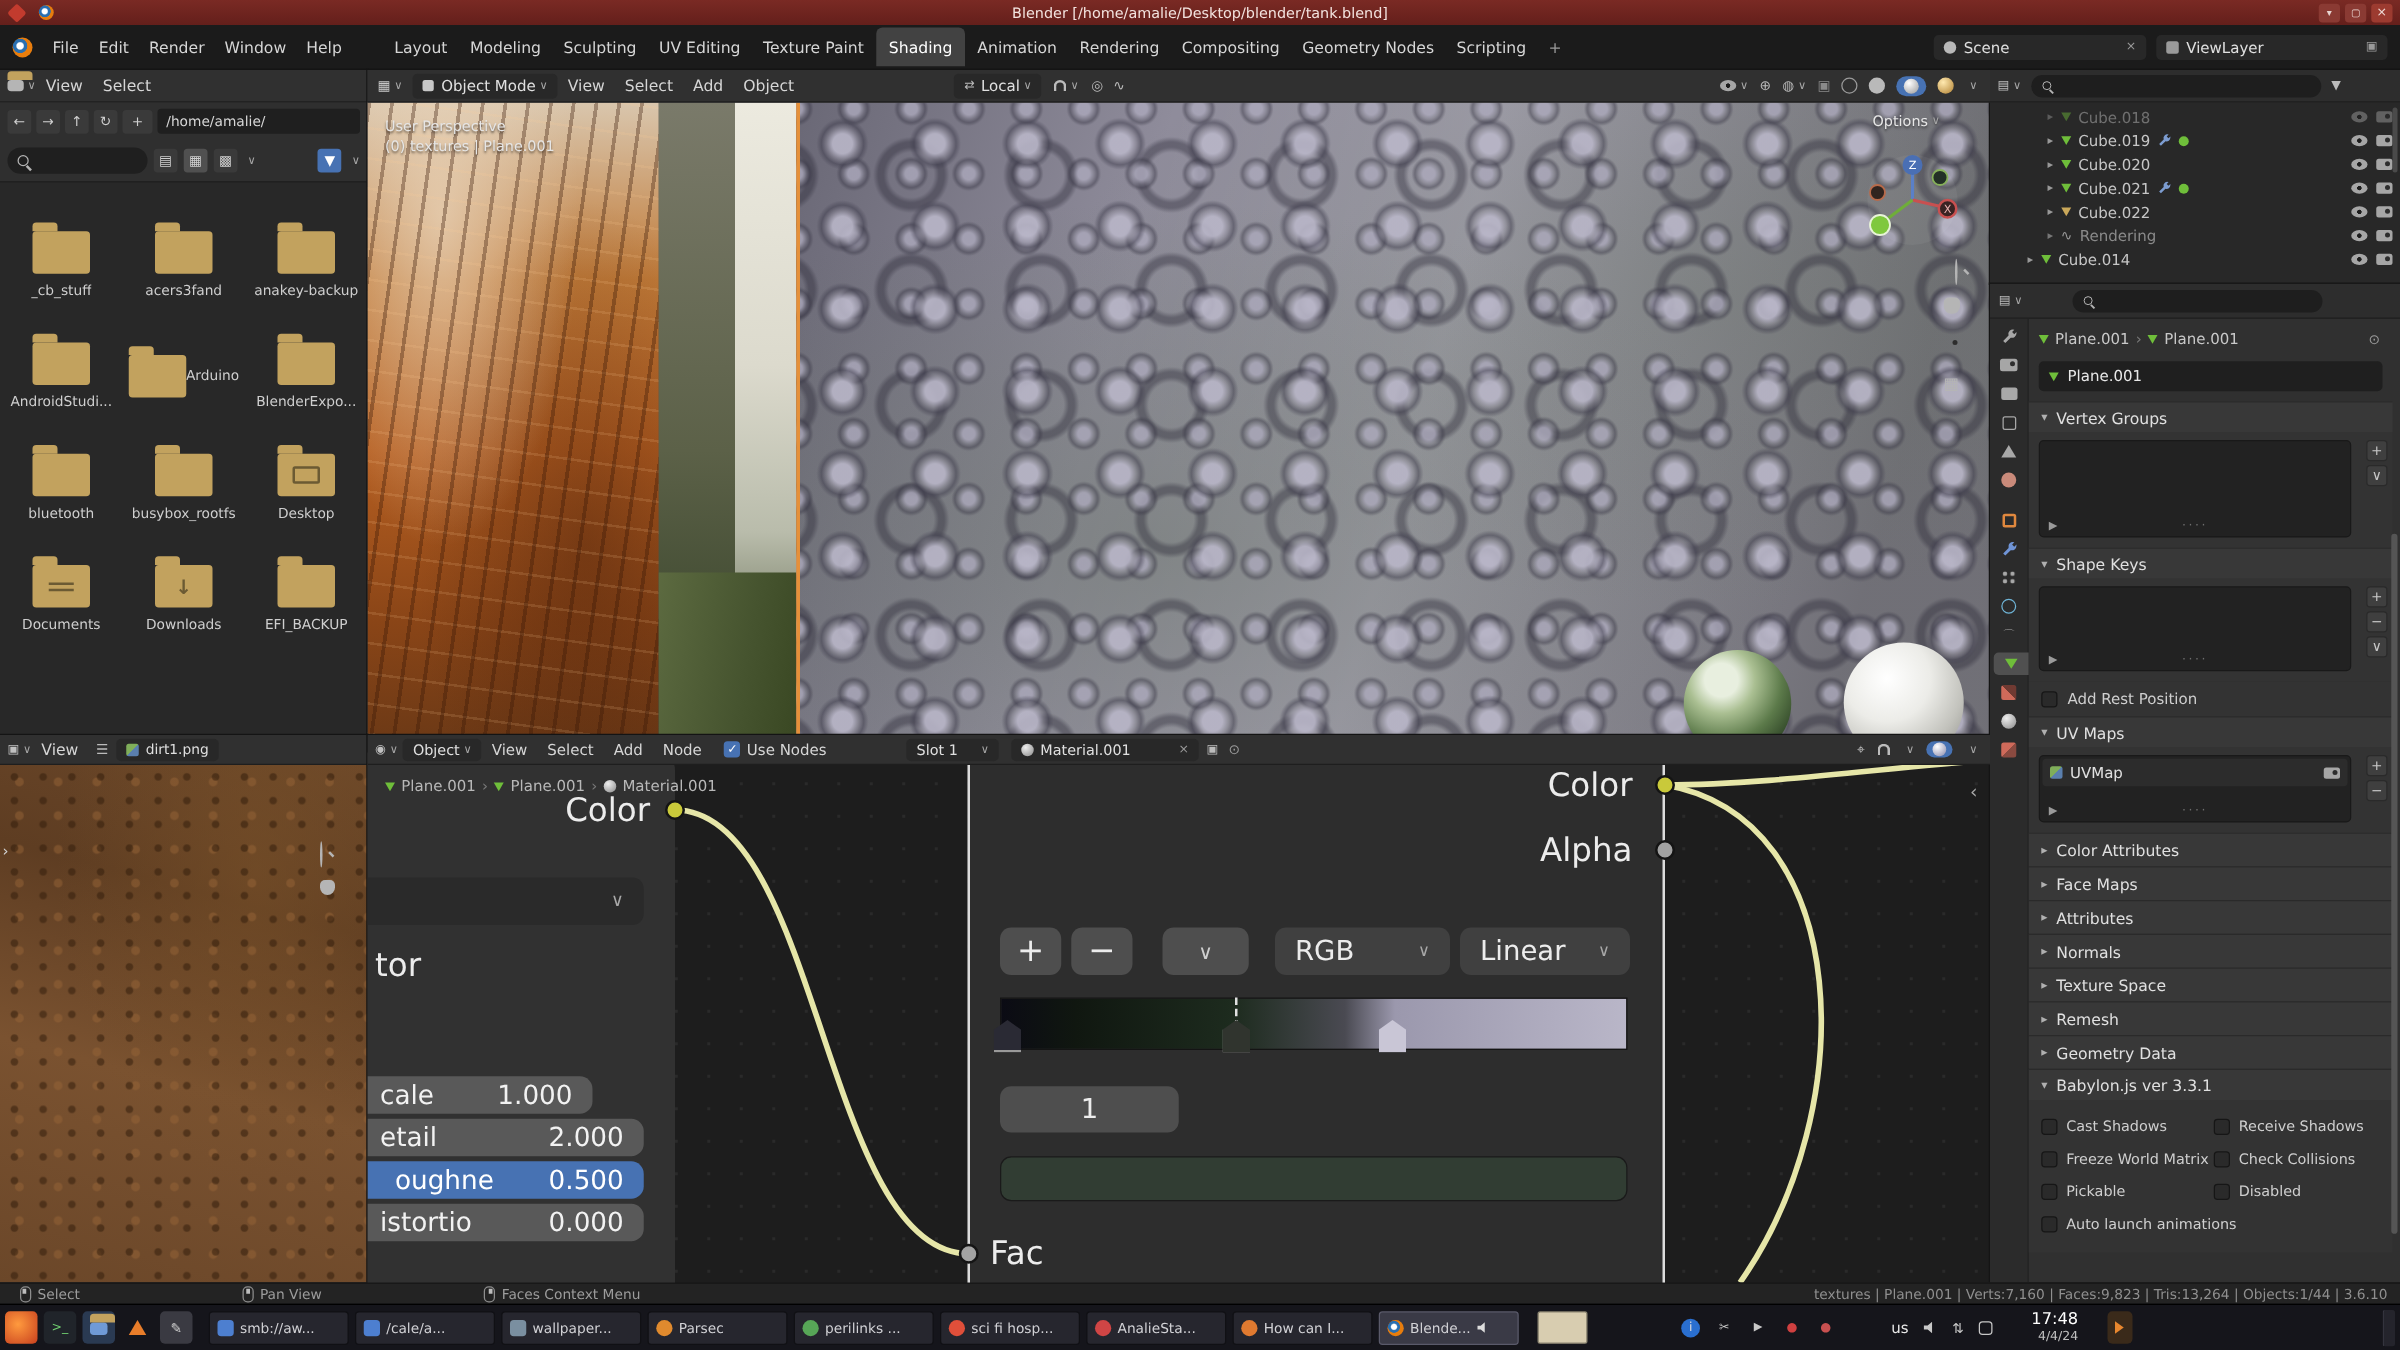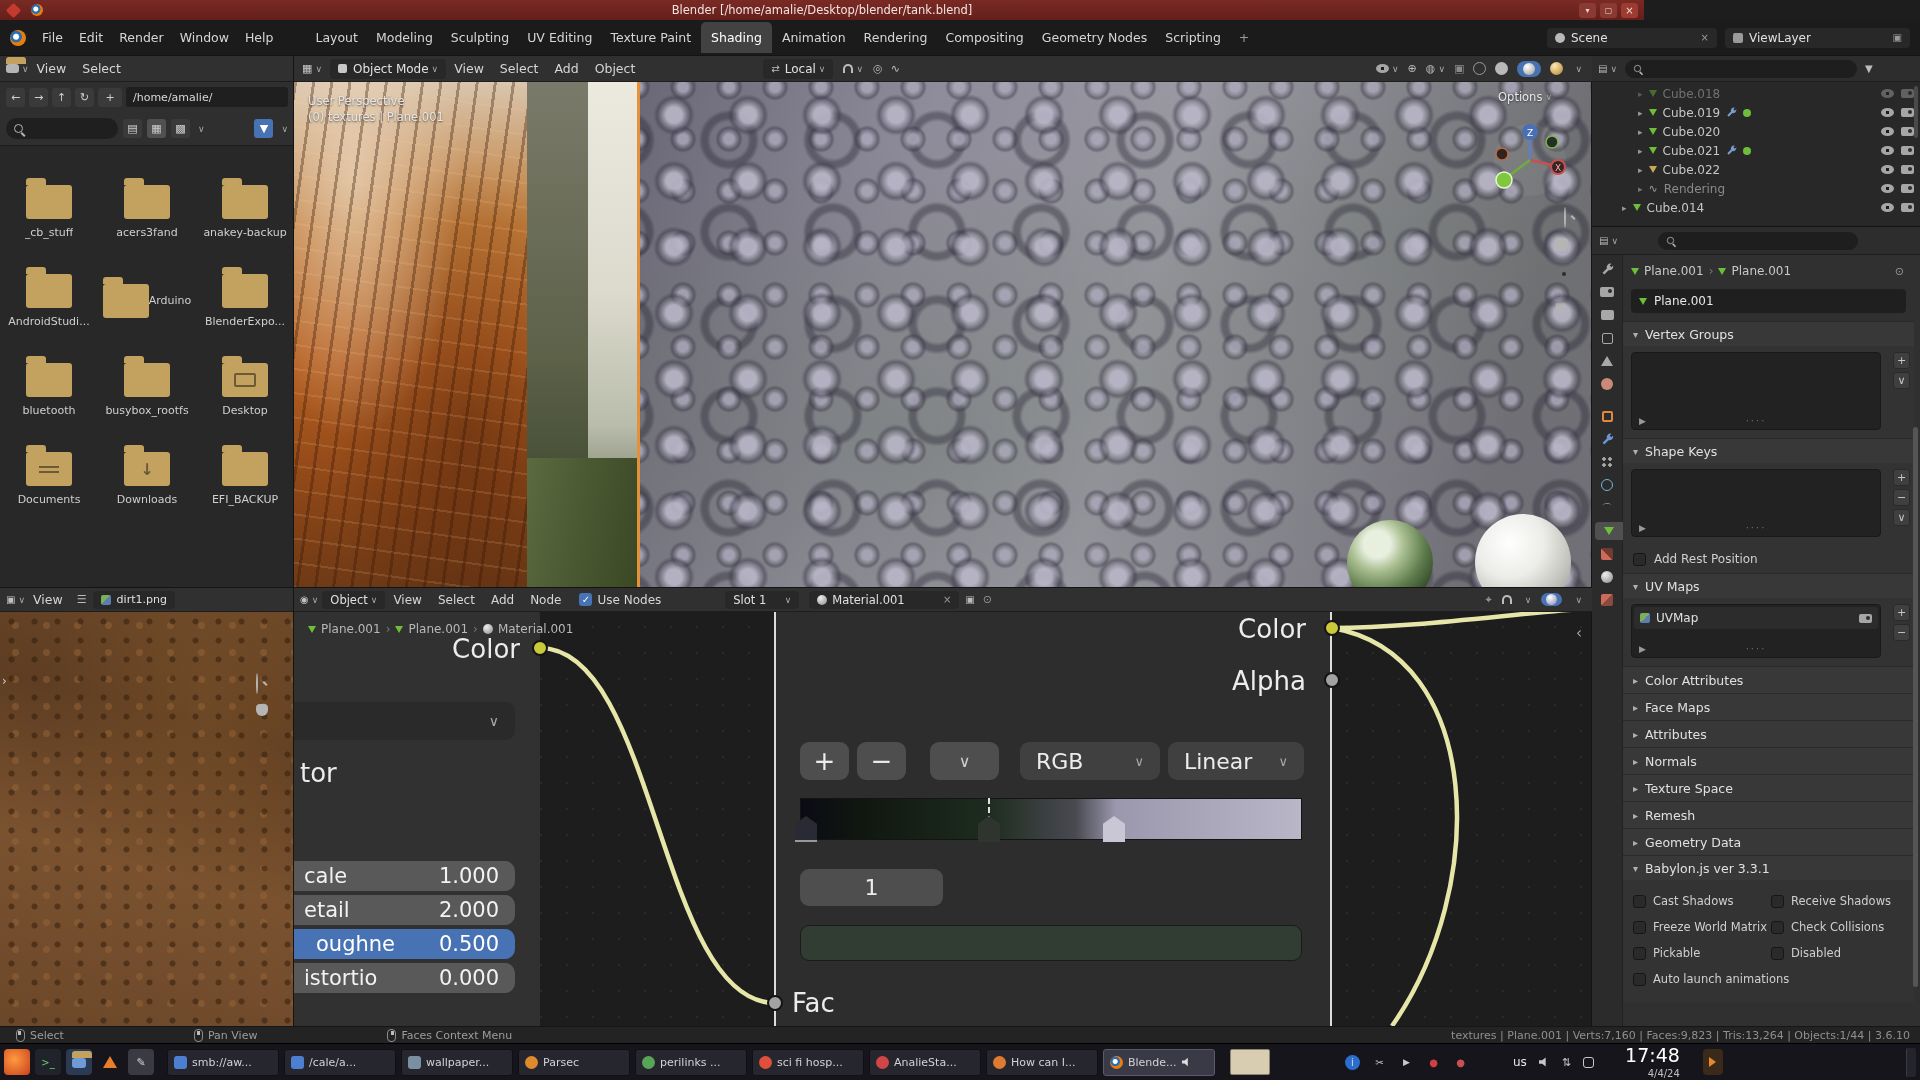--- a/index.html
+++ b/index.html
@@ -50,21 +50,21 @@
 .pt-ic{width:22px;height:18px;display:flex;align-items:center;justify-content:center;margin:5px auto}
 .sq{width:12px;height:12px;border-radius:2px}
 .ci{width:12px;height:12px;border-radius:50%}
 svg{display:block}
 </style>
 </head>
 <body>
 
 <div id="root">
 
-  <div class="abs flex" style="left:0;top:0;width:1644px;height:20px;background:linear-gradient(180deg,#7a2a24,#641f1b);">
+  <div class="abs flex" style="left:0;top:0;width:1920px;height:20px;background:linear-gradient(180deg,#7a2a24,#641f1b);">
     <div style="width:11px;height:11px;margin-left:8px;background:#c23b2e;transform:rotate(45deg);border-radius:2px"></div>
     <div style="width:12px;height:12px;margin-left:12px;border-radius:50%;background:radial-gradient(circle at 40% 42%,#fff 2px,#2a6fb0 3px 4.5px,#e87d0d 5px)"></div>
     <div style="position:absolute;left:0;right:0;text-align:center;font-size:11.5px;color:#f3e3df">Blender [/home/amalie/Desktop/blender/tank.blend]</div>
     <div class="flex" style="position:absolute;right:6px;gap:4px">
       <div class="flex" style="width:17px;height:15px;background:#8a3a33;border-radius:3px;justify-content:center;font-size:8px;color:#e8d4d0">▾</div>
       <div class="flex" style="width:17px;height:15px;background:#8a3a33;border-radius:3px;justify-content:center;font-size:8px;color:#e8d4d0">▢</div>
       <div class="flex" style="width:17px;height:15px;background:#9c3b30;border-radius:3px;justify-content:center;font-size:10px;color:#f0dcd8">×</div>
     </div>
   </div>
 
@@ -309,21 +309,21 @@
   </div>
 
   <div class="ed" style="left:294px;top:588px;width:1298px;height:438px;background-color:#1d1d1d;background-image:radial-gradient(#2a2a2a 1.2px,transparent 1.4px);background-size:26px 26px">
 
     <div class="abs" style="left:-12px;top:14px;width:258px;height:430px;background:#313131;border-radius:0 14px 0 0;z-index:2"></div>
     <div class="abs" style="left:100px;top:46px;width:126px;text-align:right;font-size:26px;color:#ececec;z-index:3">Color</div>
     <div class="abs bigdd" style="left:0;top:114px;width:221px;height:38px;border-radius:0 9px 9px 0;background:#2a2a2a;z-index:3;justify-content:flex-end">
         <span class="chv" style="font-size:14px">∨</span>
       </div>
     <div class="abs" style="left:6px;top:170px;font-size:26px;color:#ececec;z-index:3">tor</div>
-    <div class="slab" style="left:0;top:273px;width:221px;height:30px;border-radius:0 10px 10px 0;z-index:3;font-size:21px">
+    <div class="slab" style="left:0;top:273px;width:180px;height:30px;border-radius:0 10px 10px 0;z-index:3;font-size:21px">
       <span style="padding-left:10px">cale</span>
       <span style="margin-left:auto;padding-right:16px">1.000</span>
     </div>
     <div class="slab" style="left:0;top:307px;width:221px;height:30px;border-radius:0 10px 10px 0;z-index:3;font-size:21px">
       <span style="padding-left:10px">etail</span>
       <span style="margin-left:auto;padding-right:16px">2.000</span>
     </div>
     <div class="slab" style="left:0;top:341px;width:221px;height:30px;border-radius:0 10px 10px 0;z-index:3;font-size:21px;background:#4772b3;color:#fff">
       <span style="padding-left:22px">oughne</span>
       <span style="margin-left:auto;padding-right:16px">0.500</span>
@@ -766,21 +766,21 @@
       <span class="trayic" style="color:#d04040">●</span>
       <span class="trayic" style="color:#c85050">●</span>
     </div>
     <div class="flex" style="margin-left:40px;gap:12px">
       <span style="font-size:12px;color:#e8e8e8">us</span>
       <span style="width:11px;height:11px;background:#c8c8c8;clip-path:polygon(0 35%,30% 35%,62% 8%,62% 92%,30% 65%,0 65%)"></span>
       <span style="color:#c8c8c8;font-size:11px">⇅</span>
       <span style="width:11px;height:11px;border:1.5px solid #c8c8c8;border-radius:3px"></span>
     </div>
     <div style="margin-left:26px;text-align:right;line-height:1.25">
-      <div style="font-size:19px;color:#fff">17:48</div>
+      <div style="font-size:13px;color:#fff">17:48</div>
       <div style="font-size:10px;color:#c0c0c0">4/4/24</div>
     </div>
     <div class="lch" style="margin-left:18px;width:20px;background:#3a2a1a">
         <span style="width:0;height:0;border-top:5px solid transparent;border-bottom:5px solid transparent;border-left:7px solid #e8872e"></span>
       </div>
     <div style="margin-left:auto;width:10px;height:29px;background:#24242c;border-left:1px solid #3a3a44;border-radius:2px"></div>
   </div>
 
 </div>
 

